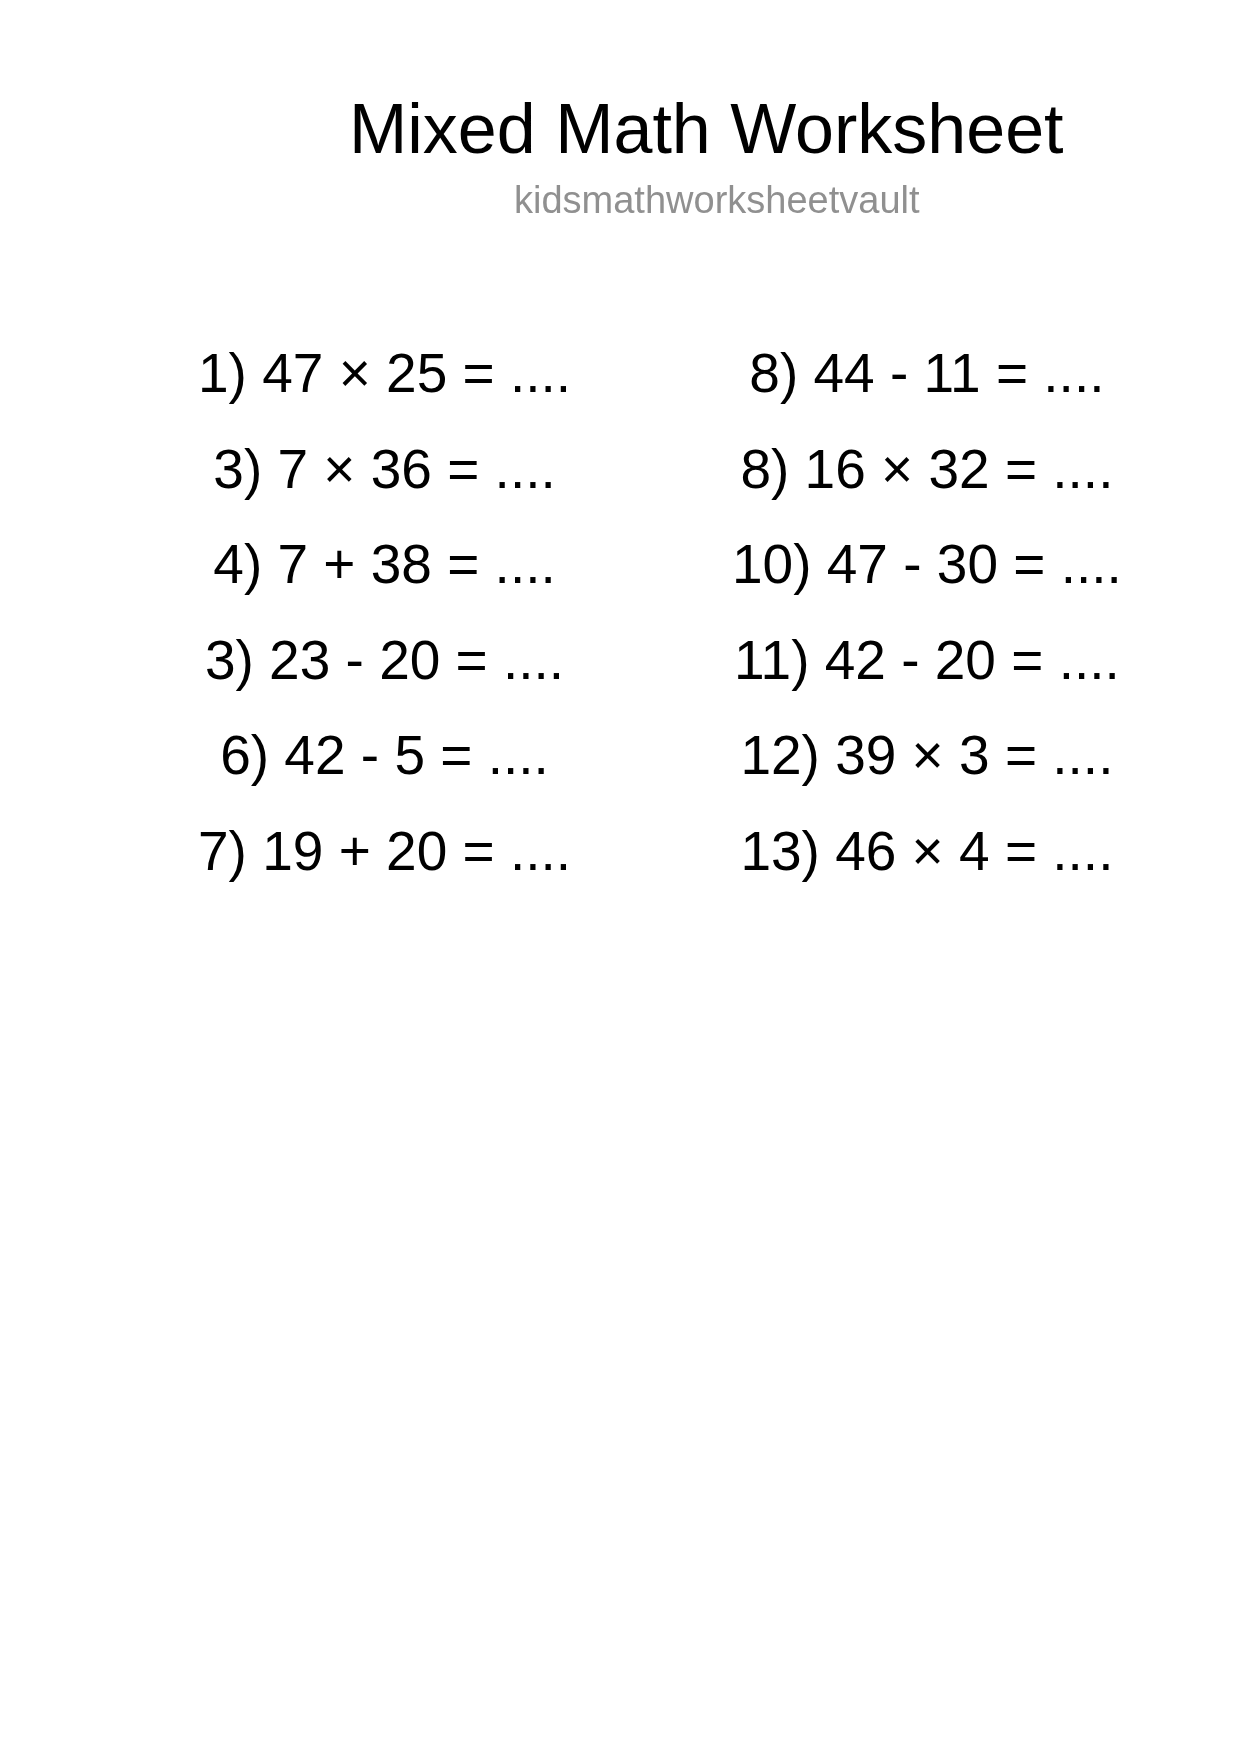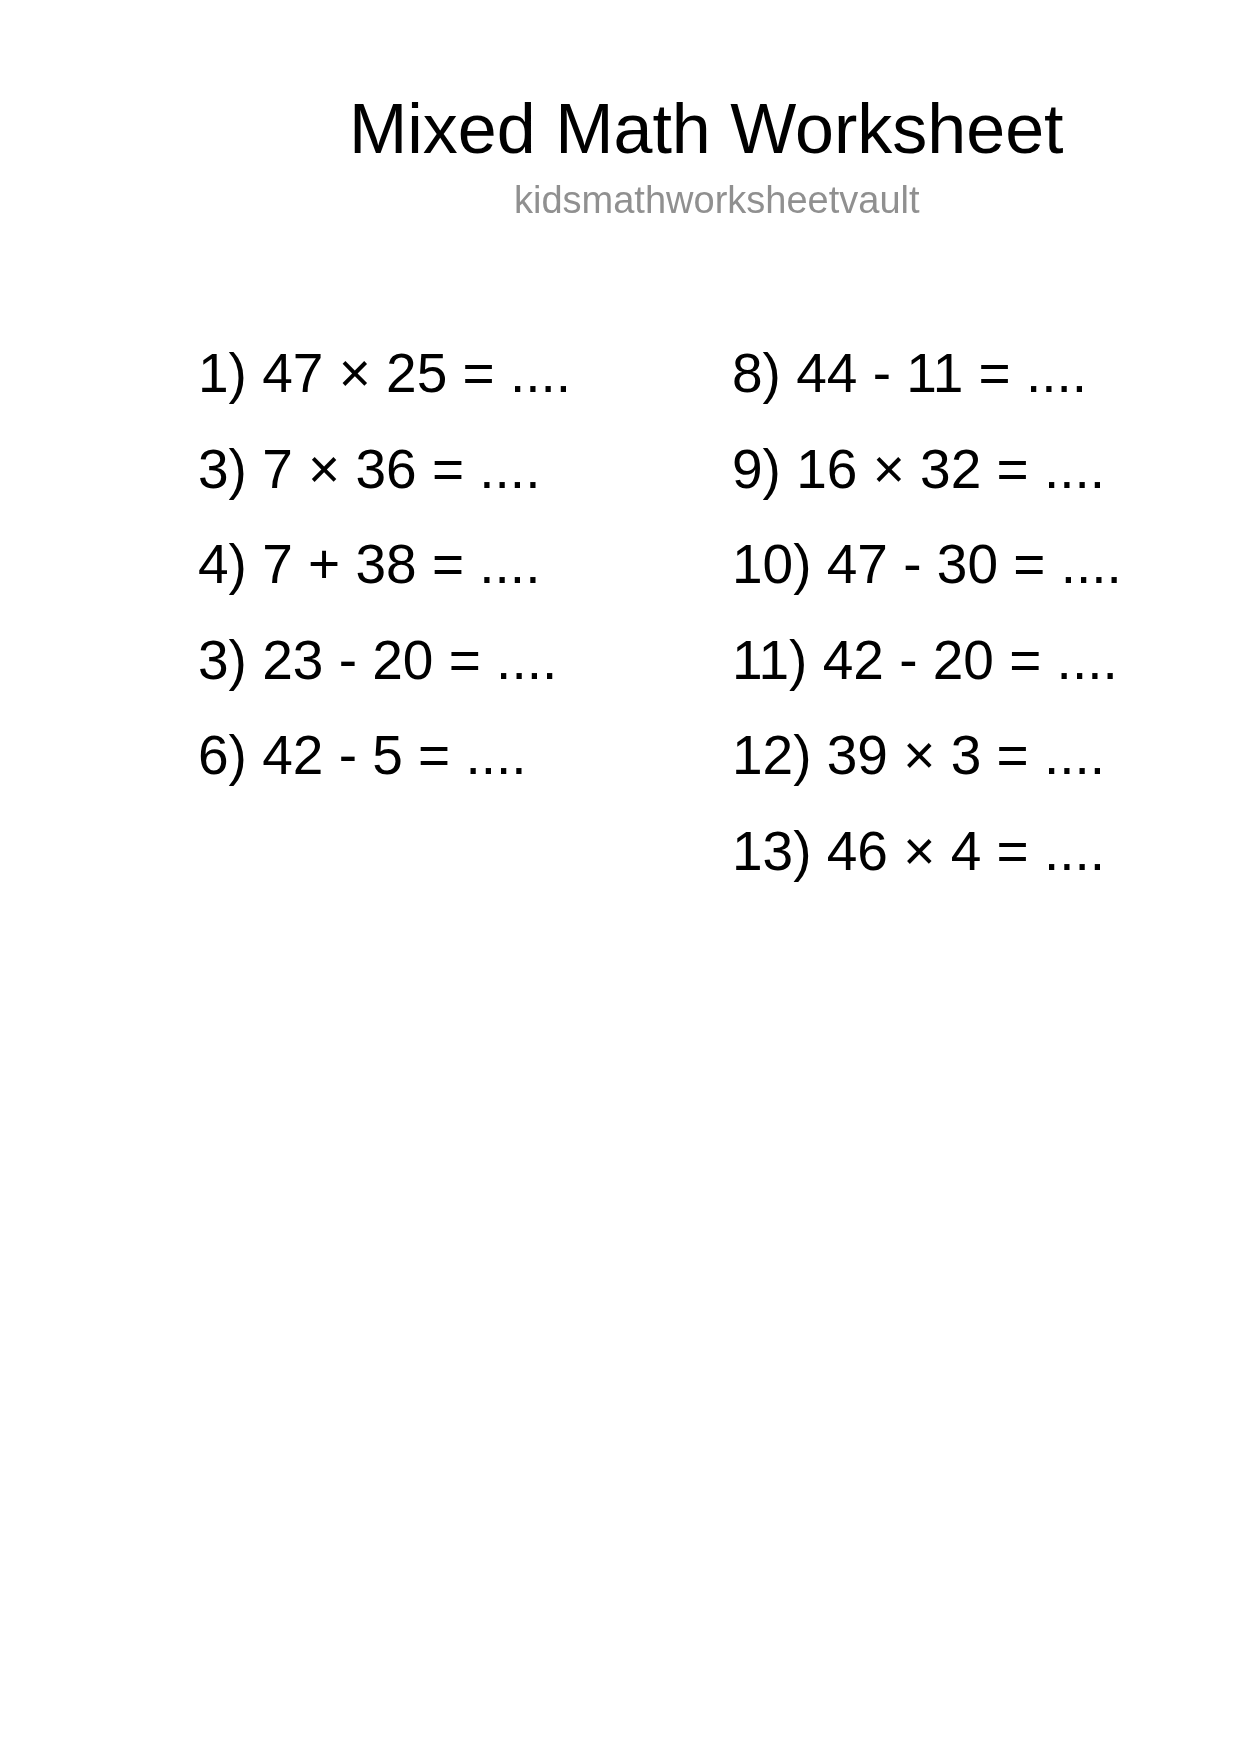--- a/index.html
+++ b/index.html
@@ -35,20 +35,21 @@
     font-weight: 400;
     color: #909090;
     white-space: nowrap;
   }
   .col {
     position: absolute;
     top: 346px;
     display: flex;
     flex-direction: column;
     gap: 40.5px;
+    align-items: center;
   }
   .col-left  { left: 198px; }
   .col-right { left: 732px; }
   .problem {
     font-size: 55px;
     line-height: 55px;
     font-weight: 400;
     color: #000000;
     white-space: nowrap;
   }
@@ -61,24 +62,25 @@
   <div class="title">Mixed Math Worksheet</div>
 
   <div class="subtitle">kidsmathworksheetvault</div>
 
   <div class="col col-left">
     <div class="problem">1) 47 × 25 = ....</div>
     <div class="problem">3) 7 × 36 = ....</div>
     <div class="problem">4) 7 + 38 = ....</div>
     <div class="problem">3) 23 - 20 = ....</div>
     <div class="problem">6) 42 - 5 = ....</div>
+    <div class="problem">7) 19 + 20 = ....</div>
   </div>
 
   <div class="col col-right">
     <div class="problem">8) 44 - 11 = ....</div>
-    <div class="problem">9) 16 × 32 = ....</div>
+    <div class="problem">8) 16 × 32 = ....</div>
     <div class="problem">10) 47 - 30 = ....</div>
     <div class="problem">11) 42 - 20 = ....</div>
     <div class="problem">12) 39 × 3 = ....</div>
     <div class="problem">13) 46 × 4 = ....</div>
   </div>
 
 </div>
 
 </body></html>

